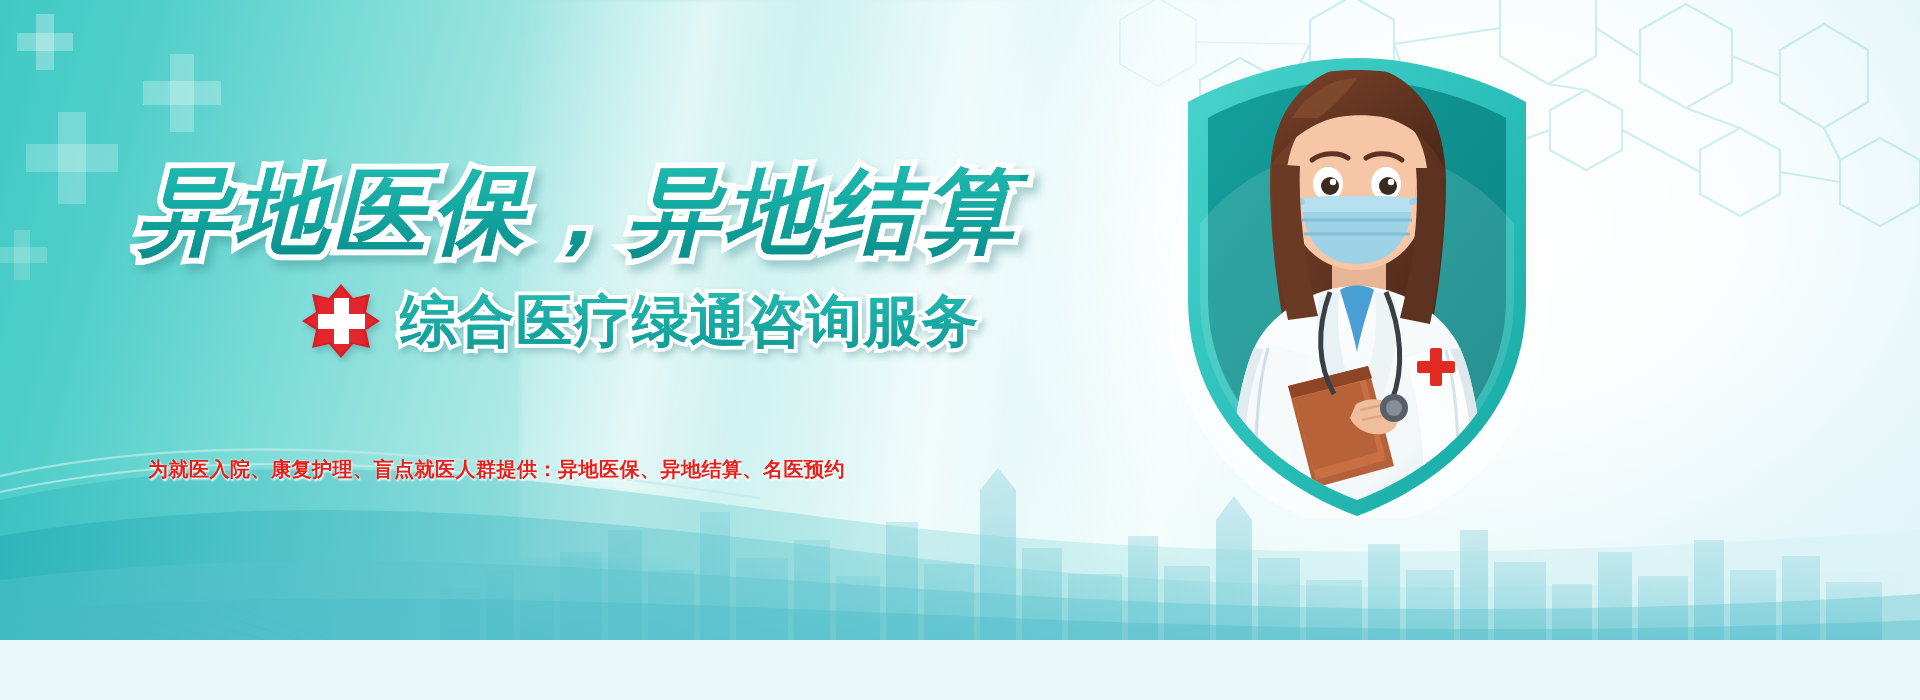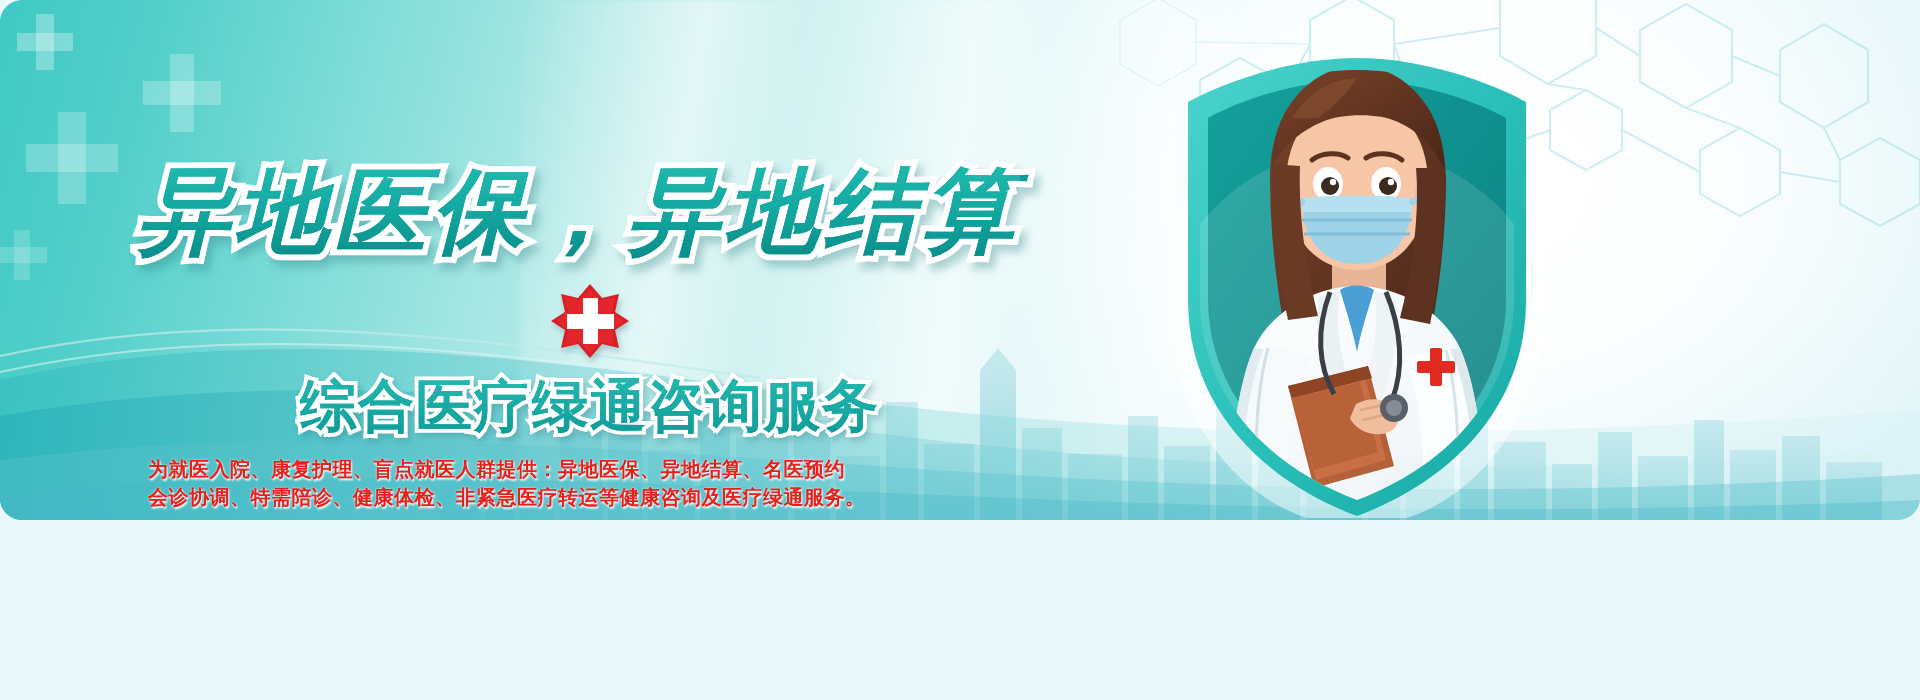--- a/index.html
+++ b/index.html
@@ -3,35 +3,34 @@
 <meta charset="utf-8">
 <style>
   * { margin:0; padding:0; box-sizing:border-box; }
   html,body { width:1920px; height:700px; overflow:hidden; }
   body {
     font-family:"DejaVu Sans", sans-serif;
     background:#eaf8fa;
   }
 
   .banner{
-    position:relative; width:1920px; height:520px; overflow:hidden;
+    position:relative; width:1920px; height:640px; overflow:hidden;
     background:
       radial-gradient(ellipse 1100px 800px at 78% 35%, #ffffff 0%, rgba(255,255,255,0.85) 22%, rgba(233,250,251,0.35) 48%, rgba(233,250,251,0) 70%),
       linear-gradient(105deg,
         #3fc9c4 0%,
         #53cfca 8%,
         #79dbd6 17%,
         #a4e6e3 27%,
         #cbf1ef 38%,
         #e4f8f8 50%,
         #f1fbfb 62%,
         #eef9fb 75%,
         #e3f5f9 88%,
         #dff3f8 100%);
-    border-radius: 22px;
   }
 
   
   .bg-layer{ position:absolute; inset:0; pointer-events:none; }
 
   .cross{ position:absolute; background:rgba(255,255,255,0.30); }
   .cross::before,.cross::after{
     content:""; position:absolute; background:inherit;
   }
   .cross.c1{ left:36px; top:14px; width:18px; height:56px; }
@@ -78,21 +77,21 @@
   }
   .main-title .fillcopy{
     position:absolute; left:0; top:0;
     -webkit-text-stroke:0;
     background:linear-gradient(180deg,#1fb9ae 0%, #14a9a2 45%, #0a8e8b 100%);
     -webkit-background-clip:text; background-clip:text; color:transparent;
   }
 
   .sub-row{
     position:absolute; left:300px; top:282px;
-    display:flex; align-items:center; gap:18px;flex-direction:column;
+    display:flex; align-items:center; gap:18px;
   }
   .cross-badge{ width:82px; height:78px; flex:0 0 auto; filter:drop-shadow(2px 4px 3px rgba(40,100,110,.30)); }
   .sub-title{
     font-family:"DejaVu Sans","Liberation Sans",sans-serif;
     font-size:56px; font-weight:bold; letter-spacing:2px; line-height:1;
     color:#15a9a2;
     -webkit-text-stroke:8px #ffffff;
     paint-order:stroke fill;
     filter:drop-shadow(3px 4px 3px rgba(40,110,115,0.28));
     white-space:nowrap; position:relative;
@@ -375,17 +374,16 @@
         <rect x="18" y="32" width="47" height="15" fill="#ffffff"></rect>
       </svg>
       <div class="sub-title">
         <span>综合医疗绿通咨询服务</span>
         <span class="fillcopy">综合医疗绿通咨询服务</span>
       </div>
     </div>
 
     <div class="desc">
       <span class="line">为就医入院、康复护理、盲点就医人群提供：异地医保、异地结算、名医预约</span>
-      <span class="line">会诊协调、特需陪诊、健康体检、非紧急医疗转运等健康咨询及医疗绿通服务。</span>
     </div>
 
   </div>
 </div>
 
 </body></html>

